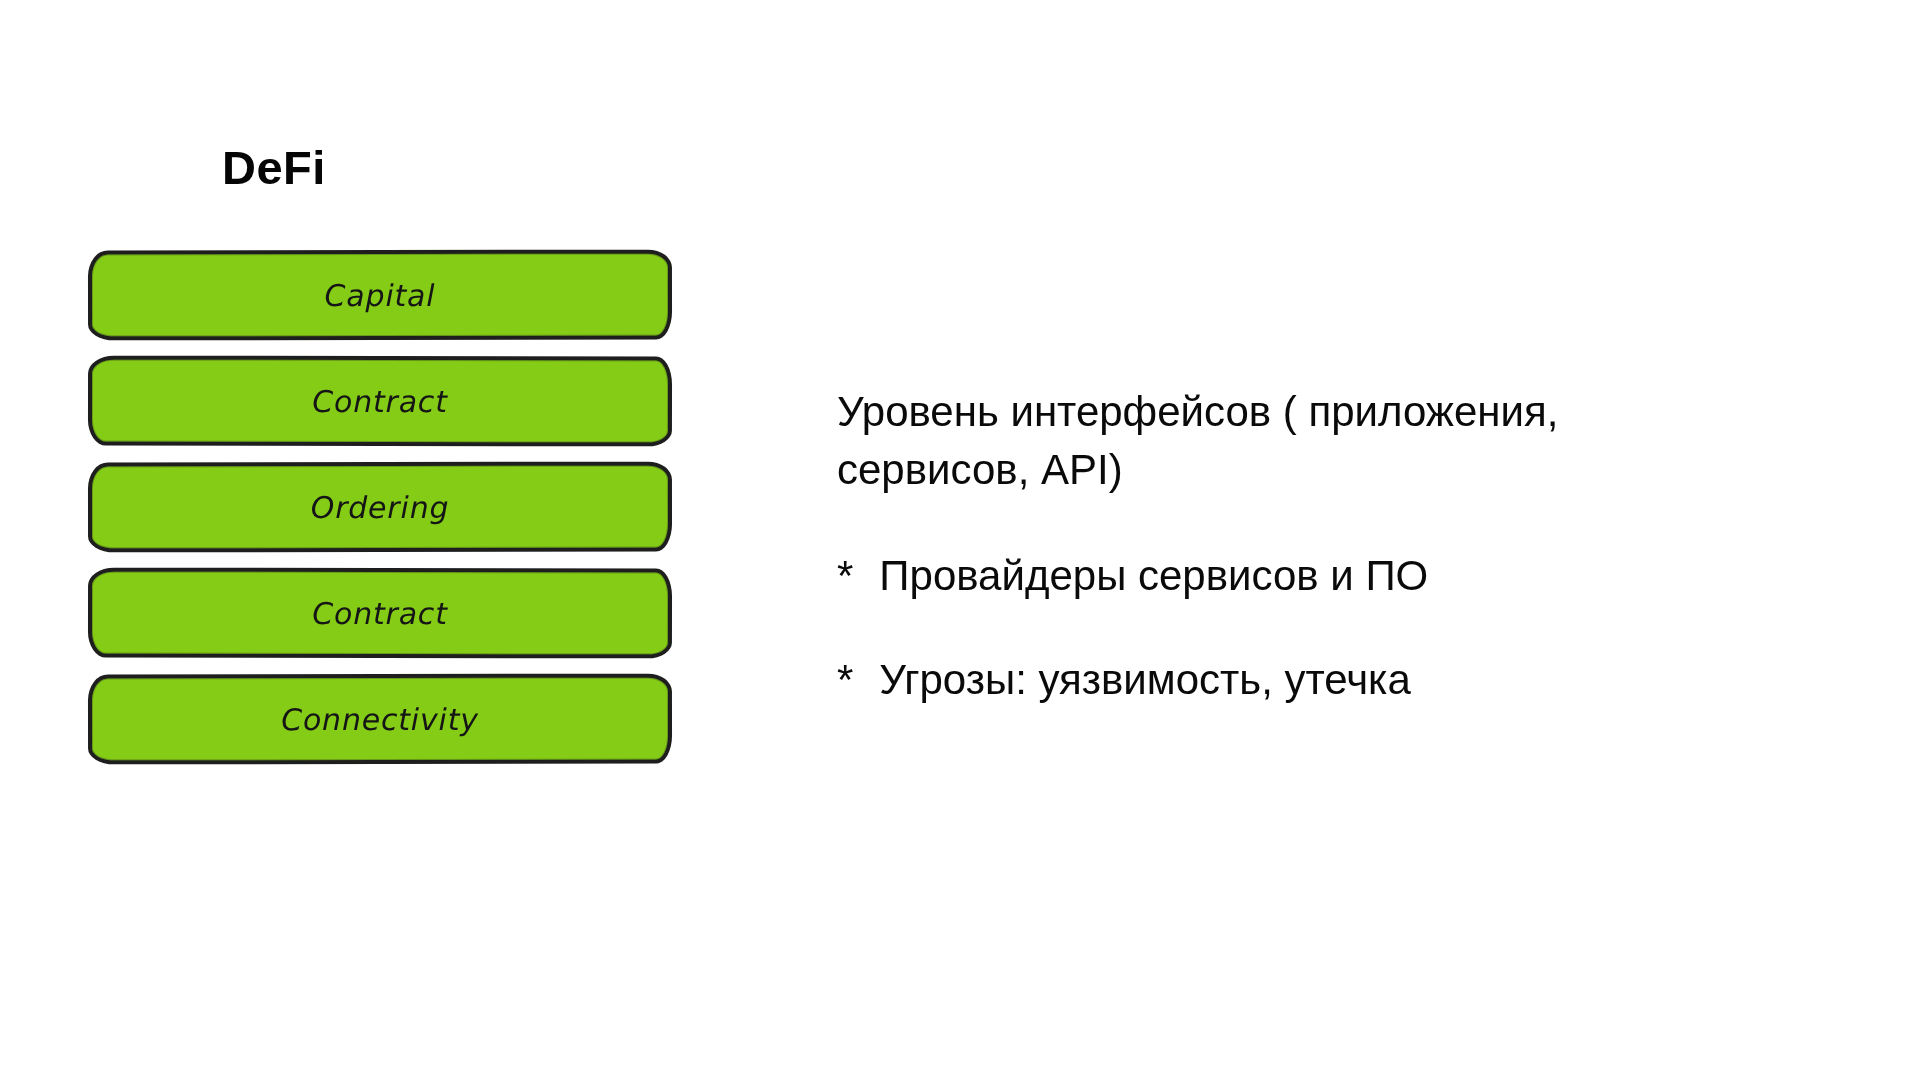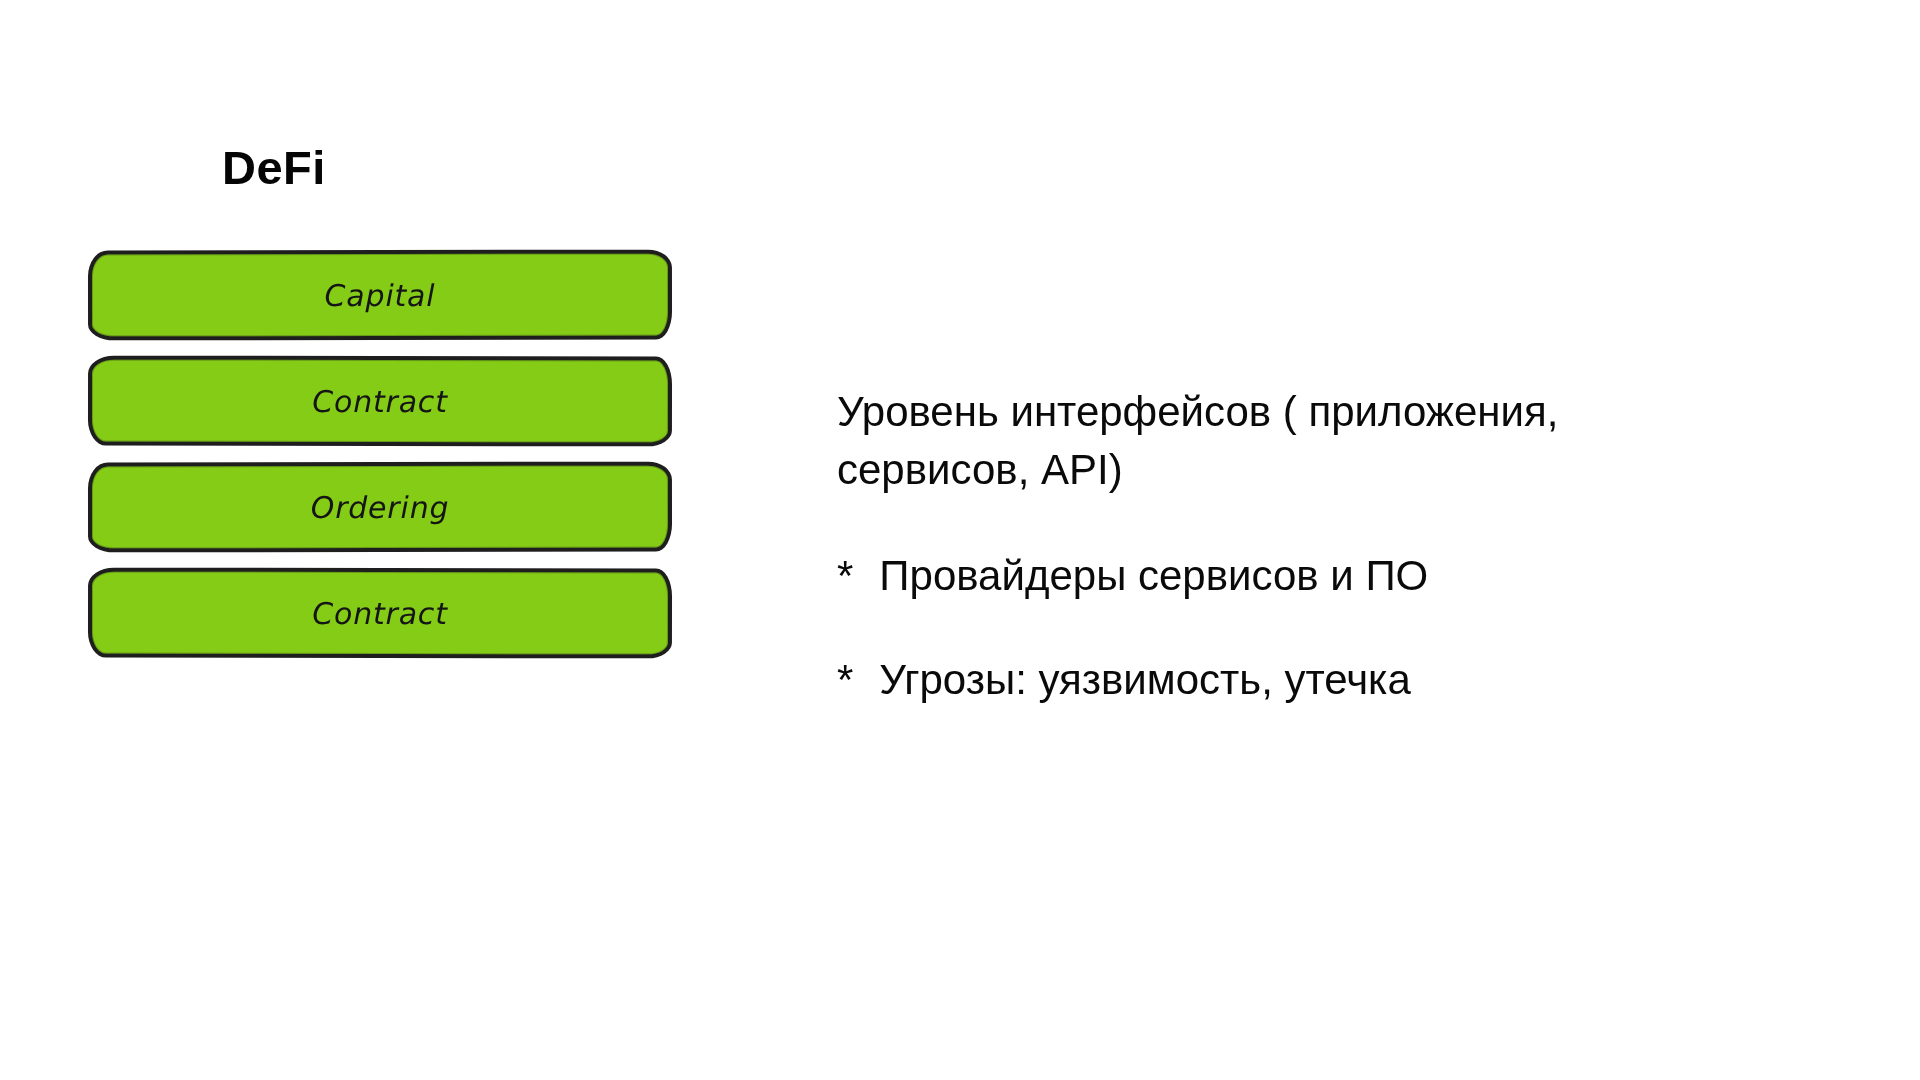--- a/index.html
+++ b/index.html
@@ -97,20 +97,23 @@
     </div>
     <div class="layer-box">
       <span class="layer-label">Contract</span>
     </div>
     <div class="layer-box">
       <span class="layer-label">Ordering</span>
     </div>
     <div class="layer-box">
       <span class="layer-label">Contract</span>
     </div>
+    <div class="layer-box">
+      <span class="layer-label">Connectivity</span>
+    </div>
   </div>
 
   <div class="right-panel">
     <div class="desc-line">Уровень интерфейсов ( приложения,</div>
     <div class="desc-line">сервисов, API)</div>
 
     <div class="bullet-list">
       <div class="bullet-item">
         <span class="bullet-star">*</span>
         <span class="bullet-text">Провайдеры сервисов и ПО</span>

